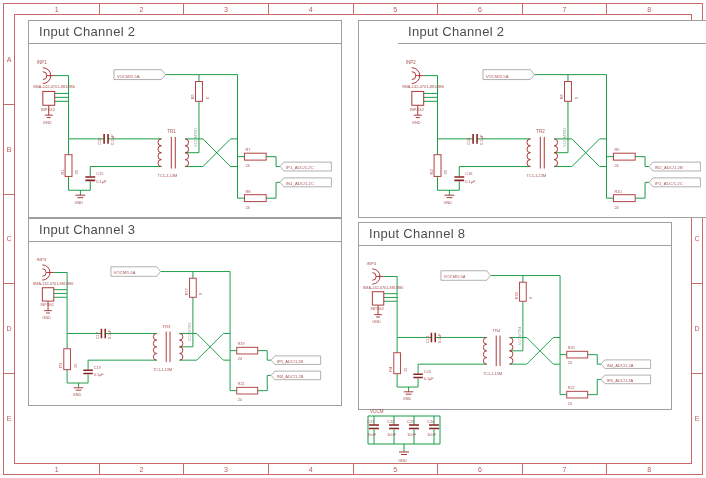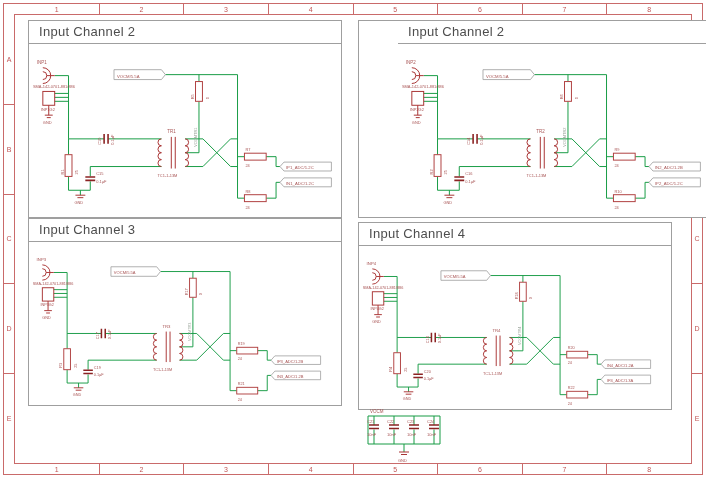--- a/index.html
+++ b/index.html
@@ -202,21 +202,21 @@
       <text class="t4" x="219" y="150.5">R21</text>
       <text class="t4" x="219" y="166.5">24</text>
       <polygon class="nb" points="258,119.5 306,119.5 306,128.5 258,128.5 254,124"></polygon>
       <text class="nt" x="260" y="126.5">IP3_ADC/1.2B</text>
       <polygon class="nb" points="258,135.5 306,135.5 306,144.5 258,144.5 254,140"></polygon>
       <text class="nt" x="260" y="142.5">IN3_ADC/1.2B</text>
     </svg>
   </div>
 
   <div class="chbox" style="left:358px;top:222px;width:312px;height:186px;">
-    <div class="chtitle">Input Channel 4</div>
+    <div class="chtitle">Input Channel 8</div>
     <svg class="chsvg" width="310" height="162" viewBox="0 0 310 170" preserveAspectRatio="xMinYMin meet">
       <path class="w" d="M26,32 H40 V96 M26,50 H40 M26,54 H40 M26,58 H40 M40,96 H76 M80,96 H134 M134,124 H62 V134 M62,139 V148 M40,96 V112 M40,134 V148 M40,148 H62 M52,148 V153 M138,31 H211 V156 M172,31 V38 M172,58 V110 M172,110 H158 M158,96 H176 L204,124 H211 M158,124 H176 L204,96 H211 M211,114 H218 M240,114 H250 V124 H254 M211,156 H218 M240,156 H250 V140 H254"></path>
       <path class="c" d="M14,24 a8,8 0 0 1 0,16 M14,28 a4,4 0 0 1 0,8 M18,32 H26"></path>
       <text class="t" x="8" y="20">INP4</text>
       <text class="t4" x="4" y="45">SMA-142-0701-881/886</text>
       <rect class="c" x="14" y="48" width="12" height="14"></rect>
       <text class="t4" x="12" y="67.5">INP4G2</text>
       <path class="c" d="M20,62 V72 M16,72 H24 M18,74.5 H22"></path>
       <text class="t4" x="14" y="81">GND</text>
       <path class="cf" d="M76,91 V101 M80,91 V101"></path>

